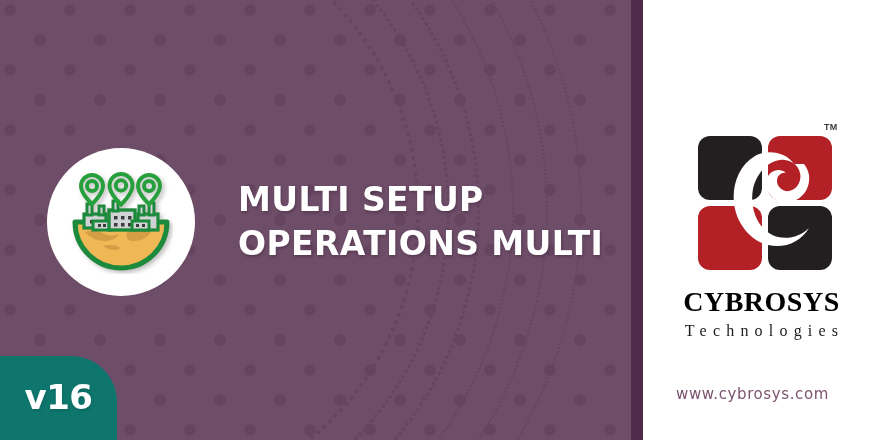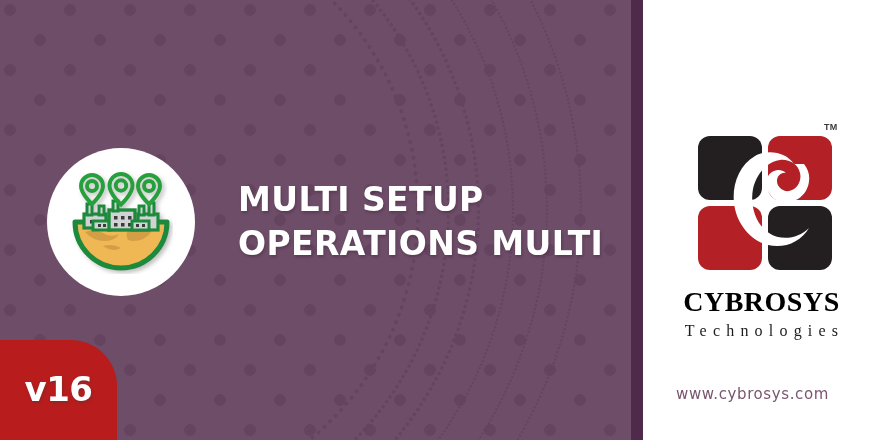--- a/index.html
+++ b/index.html
@@ -133,22 +133,22 @@
     font-family:"DejaVu Sans", sans-serif;
     font-size:15px;
     letter-spacing:0.6px;
     color:#7b556f;
   }
 
   
   .version-badge{
     position:absolute;
     left:0; bottom:0;
-    width:117px; height:100px;
-    background:#b91c1c;
+    width:117px; height:84px;
+    background:#0f766e;
     border-top-right-radius:46px;
     display:flex; align-items:center; justify-content:center;
   }
   .version-label{
     color:#ffffff;
     font-family:"DejaVu Sans", sans-serif;
     font-weight:bold;
     font-size:34px;
     letter-spacing:-0.5px;
     text-shadow:1px 2px 3px rgba(0,70,58,0.25);

